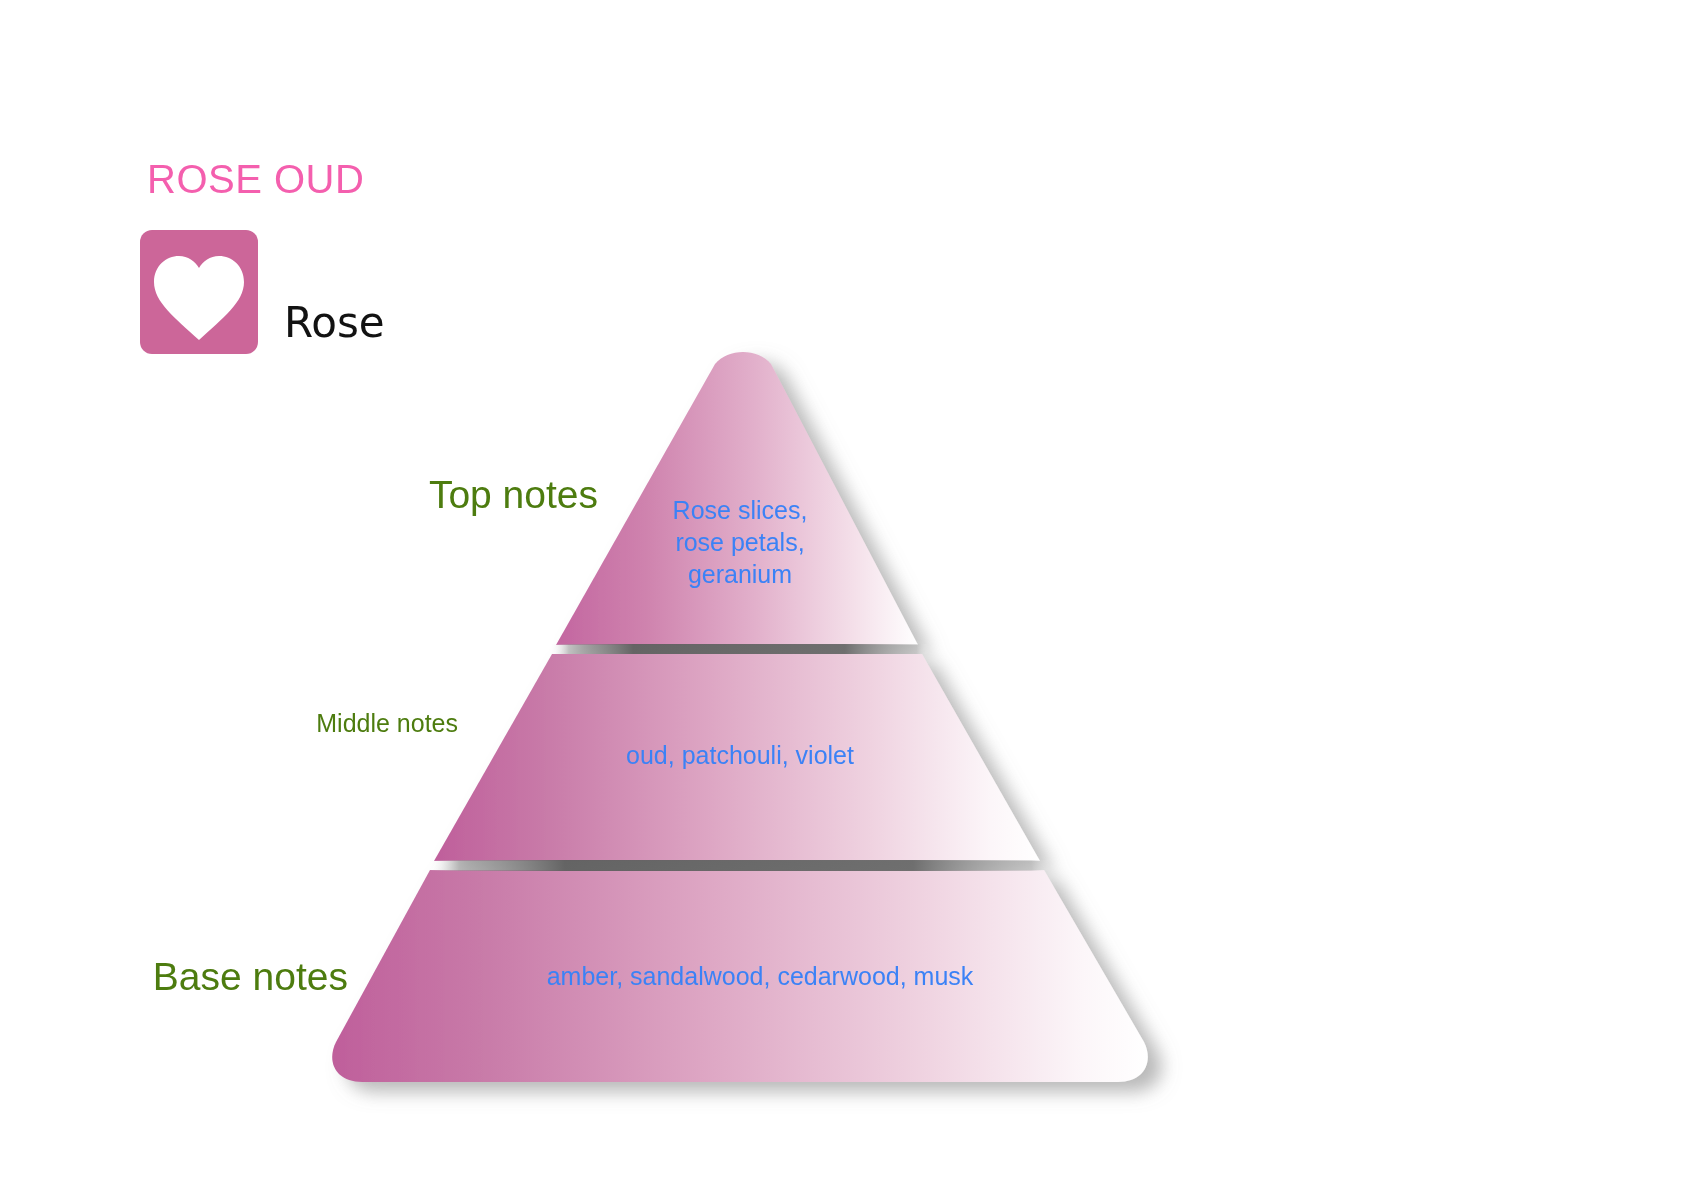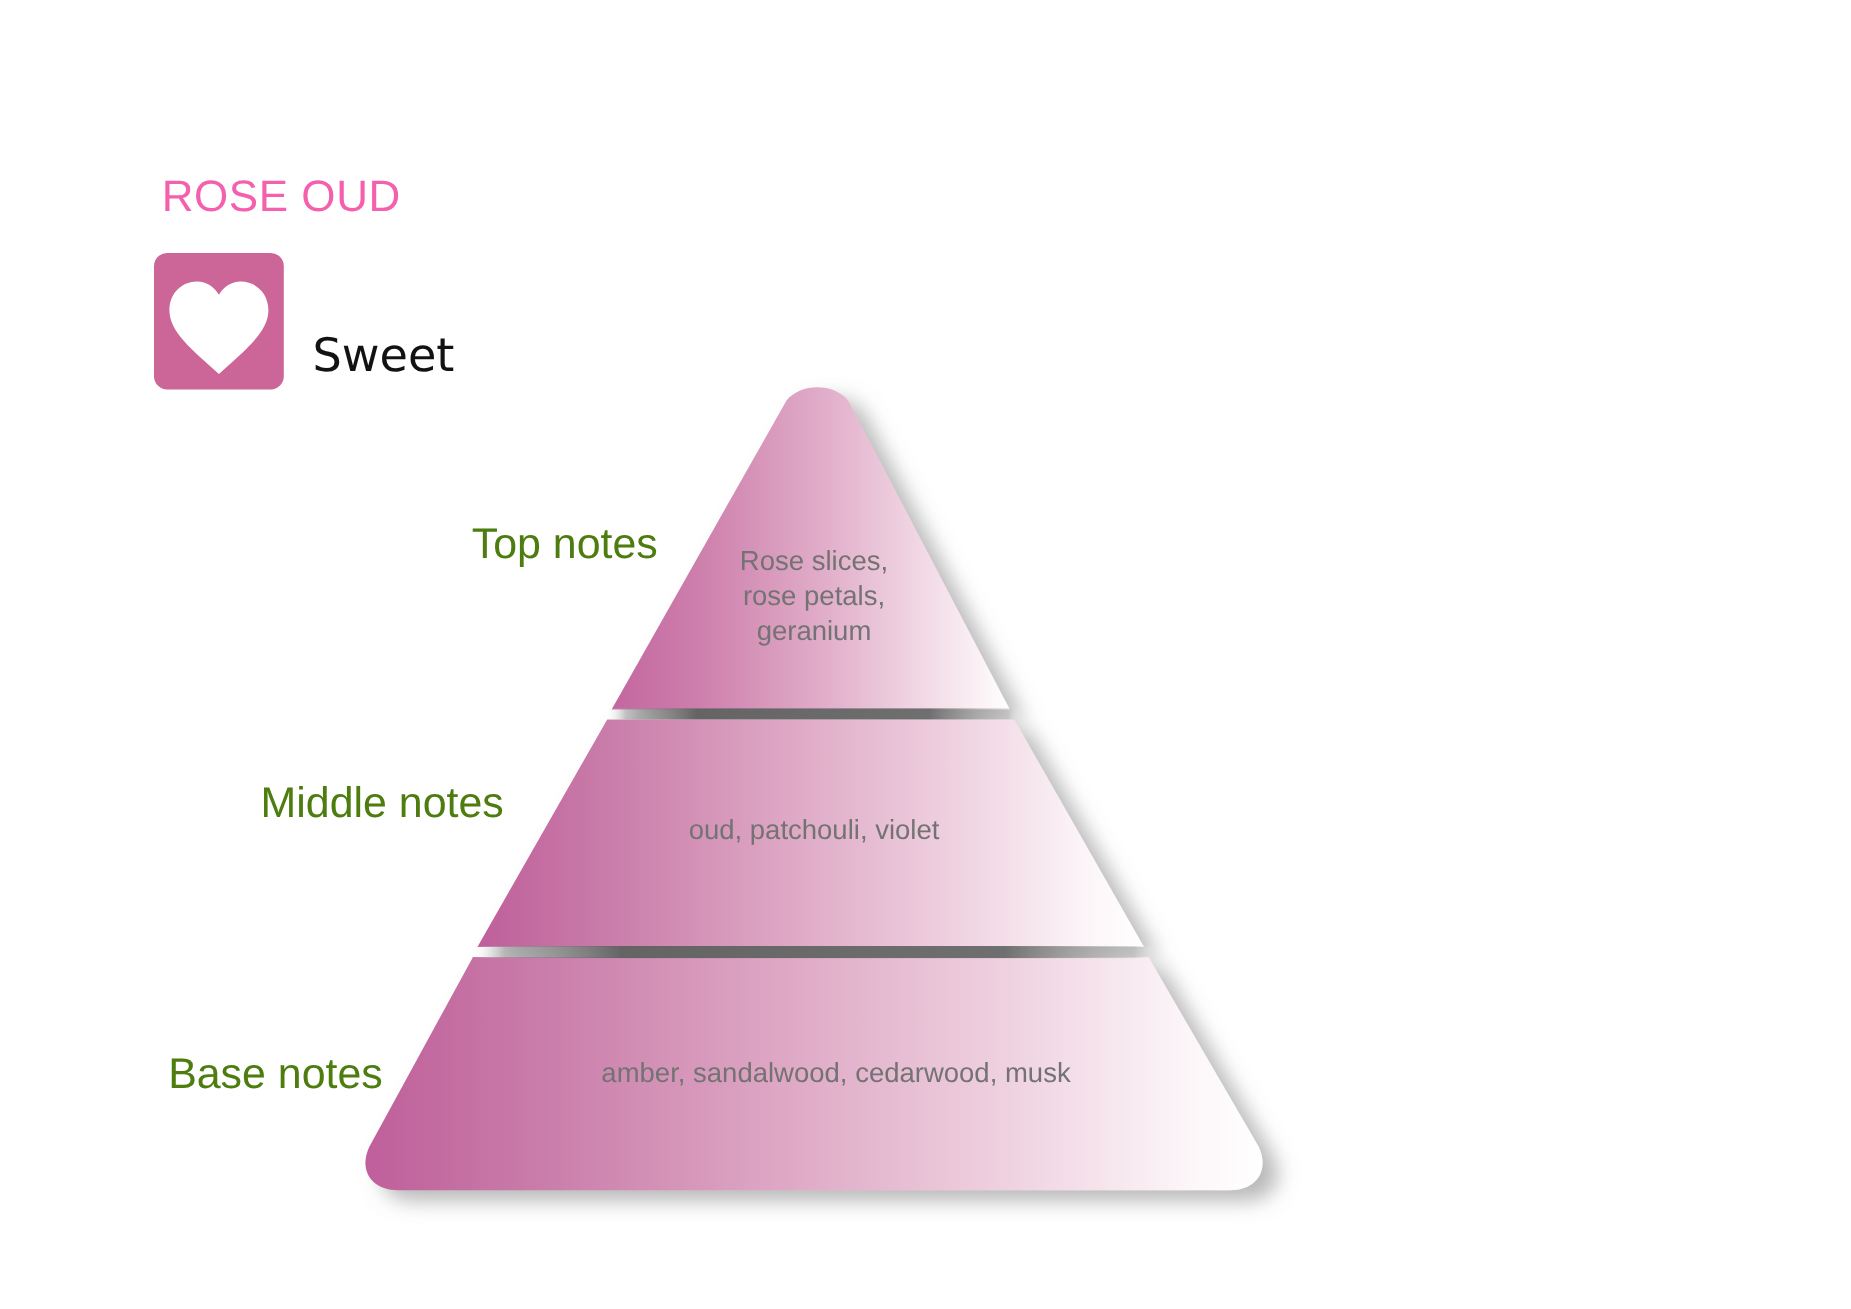--- a/index.html
+++ b/index.html
@@ -63,38 +63,38 @@
   .side-label {
     position: absolute;
     font-family: "Liberation Sans", sans-serif;
     font-weight: 400;
     color: #4d7c0f;
     white-space: nowrap;
     text-align: right;
     line-height: 1;
   }
   #label-top     { right: 1085px; top: 448px; font-size: 39px; }
-  #label-middle  { right: 1225px; top: 684px; font-size: 39px; }
+  #label-middle  { right: 1225px; top: 684px; font-size: 25px; }
   #label-base    { right: 1335px; top: 930px; font-size: 39px; }
 
   
   #pyramid {
     position: absolute;
     left: 318px;
     top: 325px;
     width: 850px;
     height: 745px;
   }
   #pyramid svg { display: block; width: 100%; height: 100%; overflow: visible; }
 
   
   .note-text {
     position: absolute;
     font-family: "Liberation Sans", sans-serif;
-    color: #737373;
+    color: #3b82f6;
     text-align: center;
     line-height: 1.28;
     font-weight: 400;
   }
   #notes-top {
     left: 600px;
     top: 467px;
     width: 280px;
     font-size: 25px;
   }
@@ -123,21 +123,21 @@
       <path d="M59 110
                C 35 88, 14 72, 14 52
                C 14 36, 26 26, 39 26
                C 48 26, 55 31, 59 38
                C 63 31, 70 26, 79 26
                C 92 26, 104 36, 104 52
                C 104 72, 83 88, 59 110 Z" fill="#ffffff"></path>
     </svg>
   </div>
 
-  <div id="accord-label">Sweet</div>
+  <div id="accord-label">Rose</div>
 
   <div class="side-label" id="label-top">Top notes</div>
 
   <div class="side-label" id="label-middle">Middle notes</div>
 
   <div class="side-label" id="label-base">Base notes</div>
 
   <div id="pyramid">
     <svg viewBox="0 0 850 745" preserveAspectRatio="none" aria-hidden="true">
       <defs>

